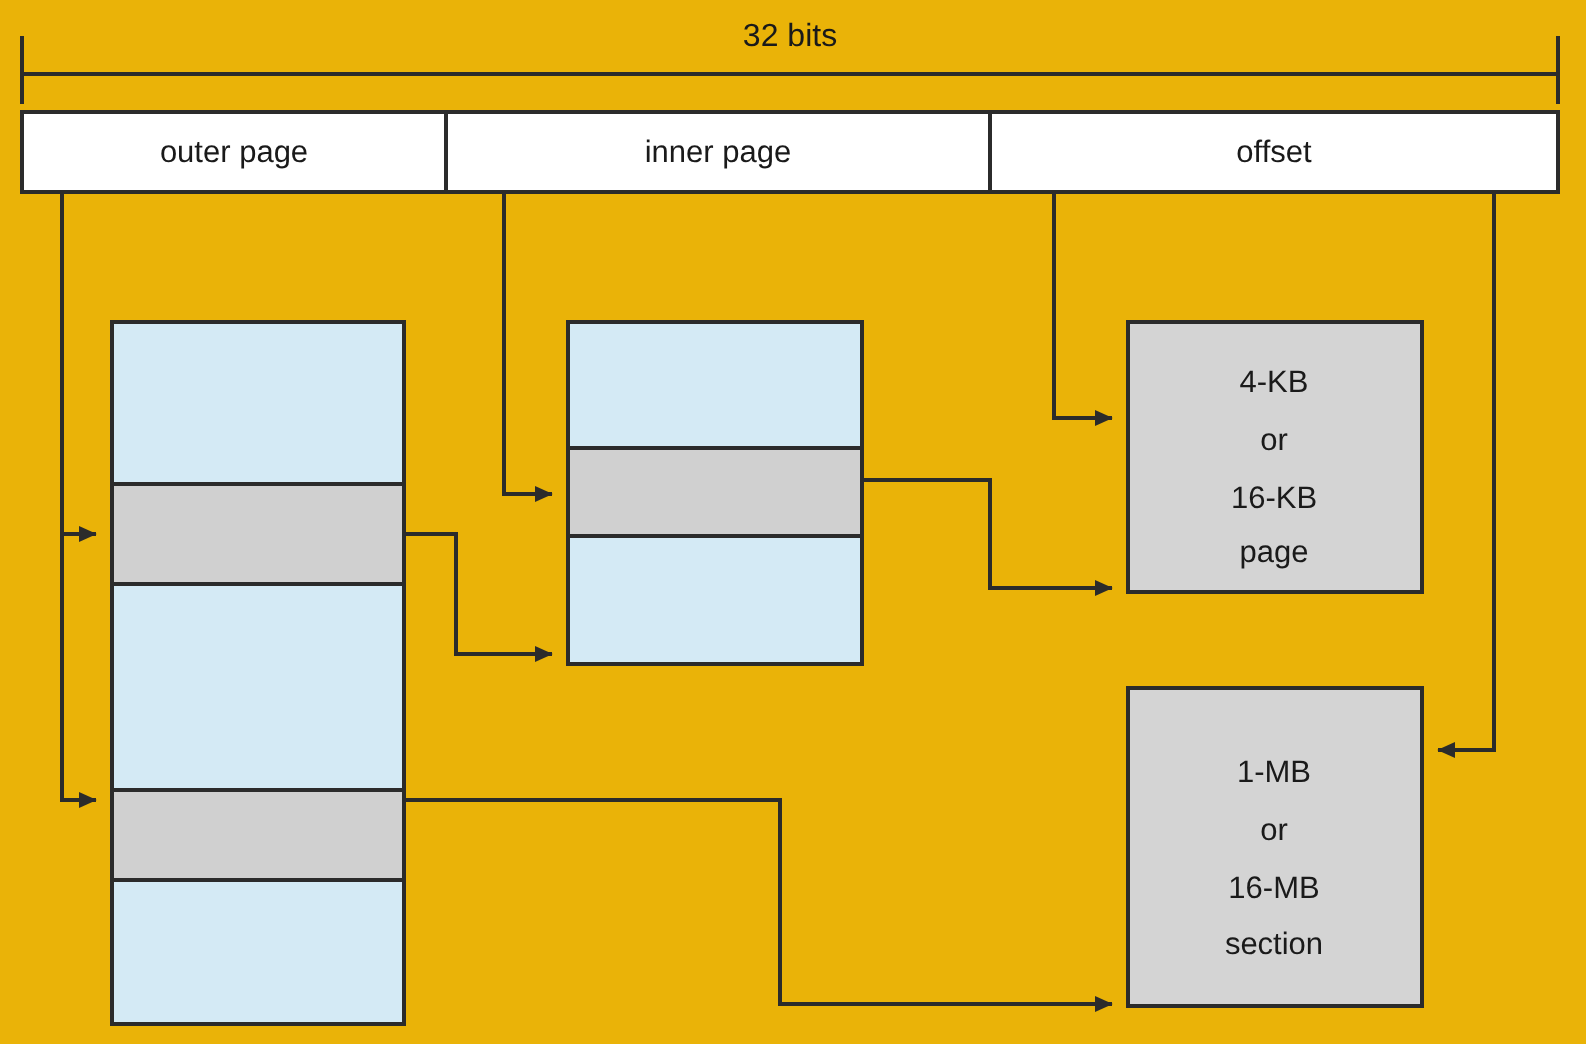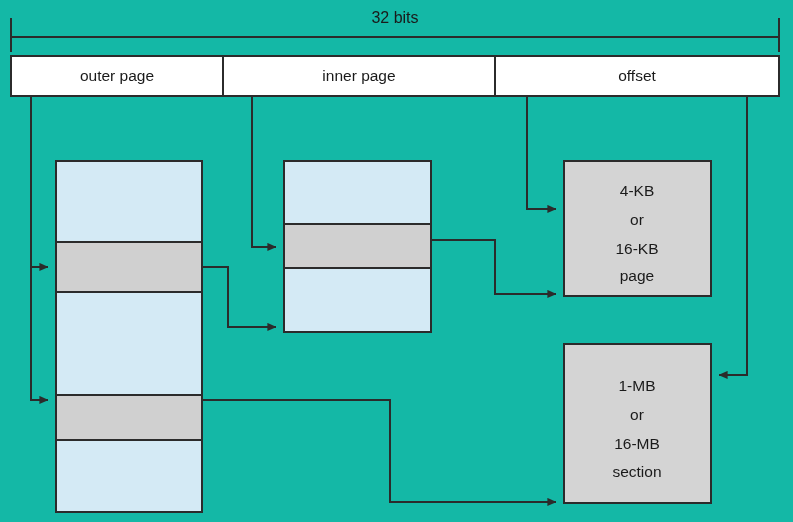--- a/index.html
+++ b/index.html
@@ -1,21 +1,21 @@
 <!DOCTYPE html>
 <html><head>
 <meta charset="utf-8">
 <style>
   html,body{margin:0;padding:0;background:#ffffff;}
   body{
     width:793px;height:522px;overflow:hidden;
     font-family:"Liberation Sans","DejaVu Sans",sans-serif;
     color:#1a1a1a;
   }
-  #diagram-root{position:relative;width:793px;height:522px;background:#14b8a6;}
+  #diagram-root{position:relative;width:793px;height:522px;background:#eab308;}
   svg#diagram{display:block;width:793px;height:522px;}
   .stroke{fill:none;stroke:#2b2b2b;stroke-width:2;}
   .boxline{stroke:#2b2b2b;stroke-width:2;}
   .cell-blue{fill:#d4eaf5;}
   .cell-gray{fill:#d0d0d0;}
   .box-gray{fill:#d4d4d4;}
   .box-white{fill:#ffffff;}
   text{font-family:"Liberation Sans","DejaVu Sans",sans-serif;fill:#1a1a1a;}
   .lbl{font-size:15.5px;text-anchor:middle;dominant-baseline:middle;}
   .lbl-big{font-size:16px;text-anchor:middle;dominant-baseline:middle;}

